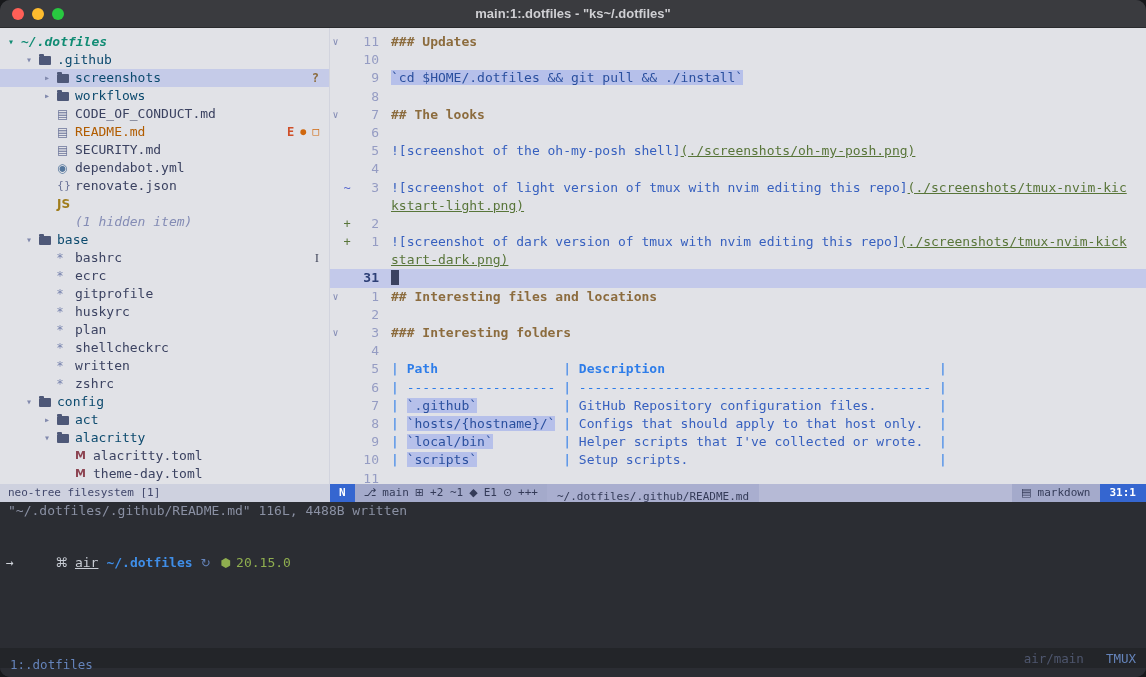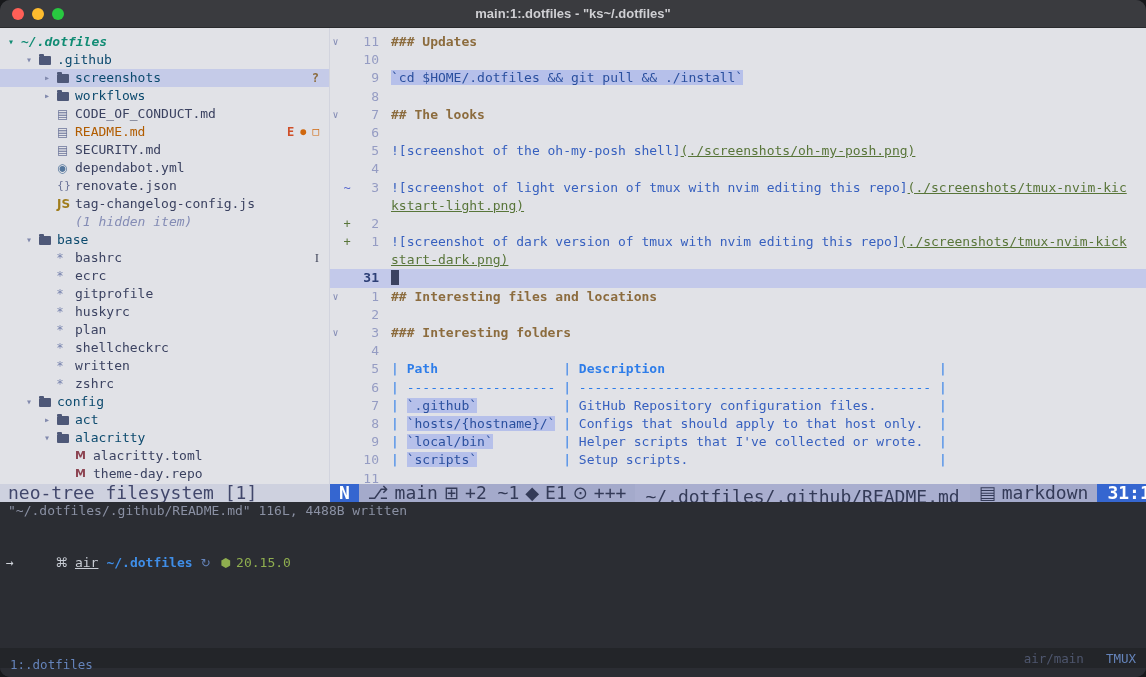--- a/index.html
+++ b/index.html
@@ -60,21 +60,21 @@
   .ltext{padding-left:12px;flex:1;}
   .cursor{display:inline-block;width:8px;height:15px;background:#3b4261;vertical-align:-3px;}
   .seg-h{color:#8c6c3e;font-weight:bold;}
   .seg-c{background:#b6c0ea;color:#2a4f9e;margin-top:33px;}
   .seg-p{color:#2e7de9;}
   .seg-d{color:#2e7de9;}
   .seg-th{color:#2e7de9;font-weight:bold;}
   .seg-n{color:#3760bf;}
   .seg-l{color:#587539;text-decoration:underline;}
   
-  .statusline{height:18px;flex:none;display:flex;font-size:18px;line-height:18px;}
+  .statusline{height:18px;flex:none;display:flex;font-size:11px;line-height:18px;}
   .tree-status{width:330px;flex:none;background:#ced1df;color:#41476b;padding-left:8px;}
   .sl-a{background:#3566d0;color:#ffffff;font-weight:bold;padding:0 9px;flex:none;}
   .sl-b{background:#a4aacb;color:#343b58;padding:0 9px;display:flex;gap:6px;flex:none;}
   .sl-fill{flex:1;background:#b6bad6;display:flex;}
   .sl-path{background:#a9aecf;color:#343b58;padding:4px 10px;flex:none;}
   .sl-x{background:#a4aacb;color:#343b58;padding:0 9px;display:flex;gap:6px;flex:none;}
   .sl-z{background:#3566d0;color:#ffffff;font-weight:bold;padding:0 10px;flex:none;}
   .icon{font-family:"DejaVu Sans",sans-serif;}
   
   .cmdline{height:18px;flex:none;background:#2b2d33;color:#8a90a3;font-size:13px;
@@ -115,36 +115,36 @@
     <div class="tree" id="tree-rows">
         <div class="trow"><span class="ind" style="width: 8px;"></span><span class="aslot root-arrow">▾</span><span class="tlabel lbl-root">~/.dotfiles</span></div>
         <div class="trow"><span class="ind" style="width: 26px;"></span><span class="aslot">▾</span><span class="islot"><span class="folder-icon"></span></span><span class="tlabel lbl-dir">.github</span></div>
         <div class="trow selected"><span class="ind" style="width: 44px;"></span><span class="aslot">▸</span><span class="islot"><span class="folder-icon"></span></span><span class="tlabel lbl-dir">screenshots</span><span class="badges"><span class="badge badge-untracked">?</span></span></div>
         <div class="trow"><span class="ind" style="width: 44px;"></span><span class="aslot">▸</span><span class="islot"><span class="folder-icon"></span></span><span class="tlabel lbl-dir">workflows</span></div>
         <div class="trow"><span class="ind" style="width: 44px;"></span><span class="aslot"></span><span class="fglyph i-md">▤</span><span class="tlabel lbl-file">CODE_OF_CONDUCT.md</span></div>
         <div class="trow"><span class="ind" style="width: 44px;"></span><span class="aslot"></span><span class="fglyph i-md">▤</span><span class="tlabel lbl-modified">README.md</span><span class="badges"><span class="badge badge-diag">E</span><span class="badge badge-dot">●</span><span class="badge badge-square">□</span></span></div>
         <div class="trow"><span class="ind" style="width: 44px;"></span><span class="aslot"></span><span class="fglyph i-md">▤</span><span class="tlabel lbl-file">SECURITY.md</span></div>
         <div class="trow"><span class="ind" style="width: 44px;"></span><span class="aslot"></span><span class="fglyph i-yml">◉</span><span class="tlabel lbl-file">dependabot.yml</span></div>
         <div class="trow"><span class="ind" style="width: 44px;"></span><span class="aslot"></span><span class="fglyph i-json">{}</span><span class="tlabel lbl-file">renovate.json</span></div>
-        <div class="trow"><span class="ind" style="width: 44px;"></span><span class="aslot"></span><span class="fglyph i-js">JS</span><span class="tlabel lbl-file">tag-changelog-config.js</span></div>
+        <div class="trow"><span class="ind" style="width: 44px;"></span><span class="aslot"></span><span class="fglyph i-js">JS</span></div>
         <div class="trow"><span class="ind" style="width: 44px;"></span><span class="aslot"></span><span class="islot"></span><span class="tlabel lbl-hidden">(1 hidden item)</span></div>
         <div class="trow"><span class="ind" style="width: 26px;"></span><span class="aslot">▾</span><span class="islot"><span class="folder-icon"></span></span><span class="tlabel lbl-dir">base</span></div>
         <div class="trow"><span class="ind" style="width: 44px;"></span><span class="aslot"></span><span class="fglyph i-sh">*</span><span class="tlabel lbl-file">bashrc</span><span class="badges"><span class="badge badge-ibeam">I</span></span></div>
         <div class="trow"><span class="ind" style="width: 44px;"></span><span class="aslot"></span><span class="fglyph i-sh">*</span><span class="tlabel lbl-file">ecrc</span></div>
         <div class="trow"><span class="ind" style="width: 44px;"></span><span class="aslot"></span><span class="fglyph i-sh">*</span><span class="tlabel lbl-file">gitprofile</span></div>
         <div class="trow"><span class="ind" style="width: 44px;"></span><span class="aslot"></span><span class="fglyph i-sh">*</span><span class="tlabel lbl-file">huskyrc</span></div>
         <div class="trow"><span class="ind" style="width: 44px;"></span><span class="aslot"></span><span class="fglyph i-sh">*</span><span class="tlabel lbl-file">plan</span></div>
         <div class="trow"><span class="ind" style="width: 44px;"></span><span class="aslot"></span><span class="fglyph i-sh">*</span><span class="tlabel lbl-file">shellcheckrc</span></div>
         <div class="trow"><span class="ind" style="width: 44px;"></span><span class="aslot"></span><span class="fglyph i-sh">*</span><span class="tlabel lbl-file">written</span></div>
         <div class="trow"><span class="ind" style="width: 44px;"></span><span class="aslot"></span><span class="fglyph i-sh">*</span><span class="tlabel lbl-file">zshrc</span></div>
         <div class="trow"><span class="ind" style="width: 26px;"></span><span class="aslot">▾</span><span class="islot"><span class="folder-icon"></span></span><span class="tlabel lbl-dir">config</span></div>
         <div class="trow"><span class="ind" style="width: 44px;"></span><span class="aslot">▸</span><span class="islot"><span class="folder-icon"></span></span><span class="tlabel lbl-dir">act</span></div>
         <div class="trow"><span class="ind" style="width: 44px;"></span><span class="aslot">▾</span><span class="islot"><span class="folder-icon"></span></span><span class="tlabel lbl-dir">alacritty</span></div>
         <div class="trow"><span class="ind" style="width: 62px;"></span><span class="aslot"></span><span class="fglyph i-toml">M</span><span class="tlabel lbl-file">alacritty.toml</span></div>
-        <div class="trow"><span class="ind" style="width: 62px;"></span><span class="aslot"></span><span class="fglyph i-toml">M</span><span class="tlabel lbl-file">theme-day.repo</span></div>
+        <div class="trow"><span class="ind" style="width: 62px;"></span><span class="aslot"></span><span class="fglyph i-toml">M</span><span class="tlabel lbl-file">theme-day.toml</span></div>
       </div>
     <div class="editor" id="editor-rows">
         <div class="erow"><span class="fold">∨</span><span class="sign sign-change"></span><span class="lnum">11</span><span class="ltext"><span class="seg-h">### Updates</span></span></div>
         <div class="erow"><span class="fold"></span><span class="sign sign-change"></span><span class="lnum">10</span><span class="ltext"></span></div>
         <div class="erow"><span class="fold"></span><span class="sign sign-change"></span><span class="lnum">9</span><span class="ltext"><span class="seg-c">`cd $HOME/.dotfiles &amp;&amp; git pull &amp;&amp; ./install`</span></span></div>
         <div class="erow"><span class="fold"></span><span class="sign sign-change"></span><span class="lnum">8</span><span class="ltext"></span></div>
         <div class="erow"><span class="fold">∨</span><span class="sign sign-change"></span><span class="lnum">7</span><span class="ltext"><span class="seg-h">## The looks</span></span></div>
         <div class="erow"><span class="fold"></span><span class="sign sign-change"></span><span class="lnum">6</span><span class="ltext"></span></div>
         <div class="erow"><span class="fold"></span><span class="sign sign-change"></span><span class="lnum">5</span><span class="ltext"><span class="seg-n">![screenshot of the oh-my-posh shell]</span><span class="seg-l">(./screenshots/oh-my-posh.png)</span></span></div>
         <div class="erow"><span class="fold"></span><span class="sign sign-change"></span><span class="lnum">4</span><span class="ltext"></span></div>

